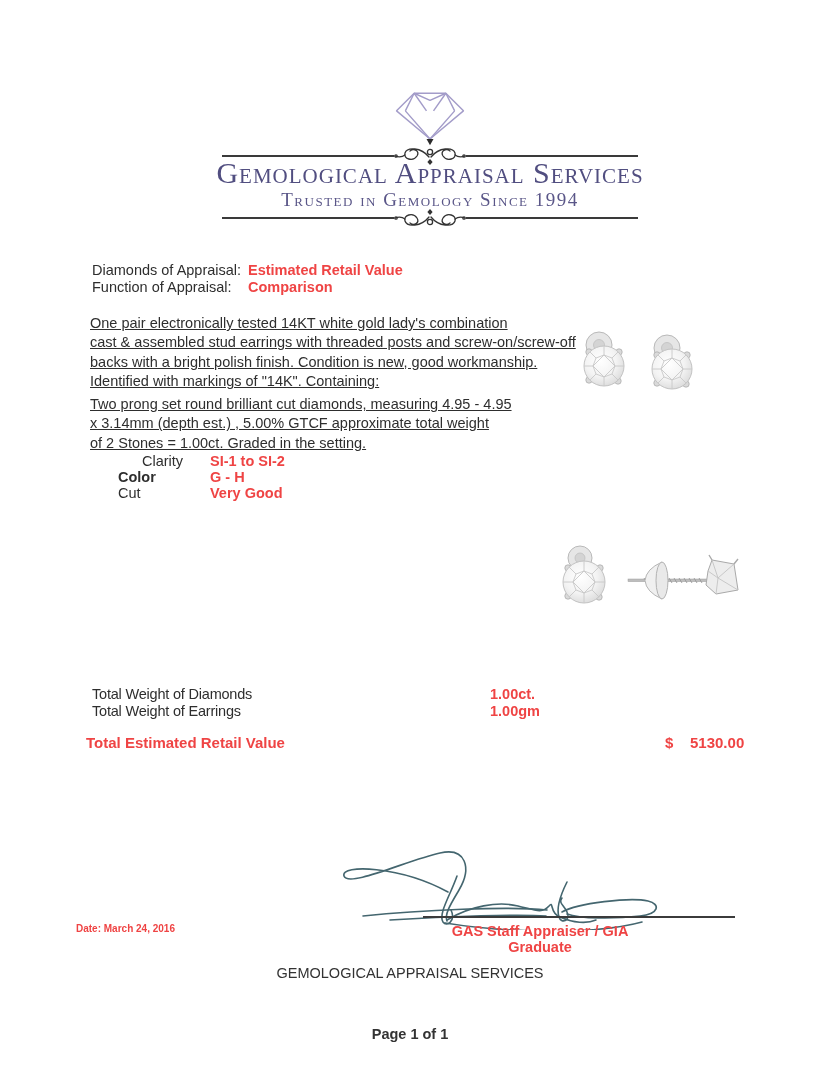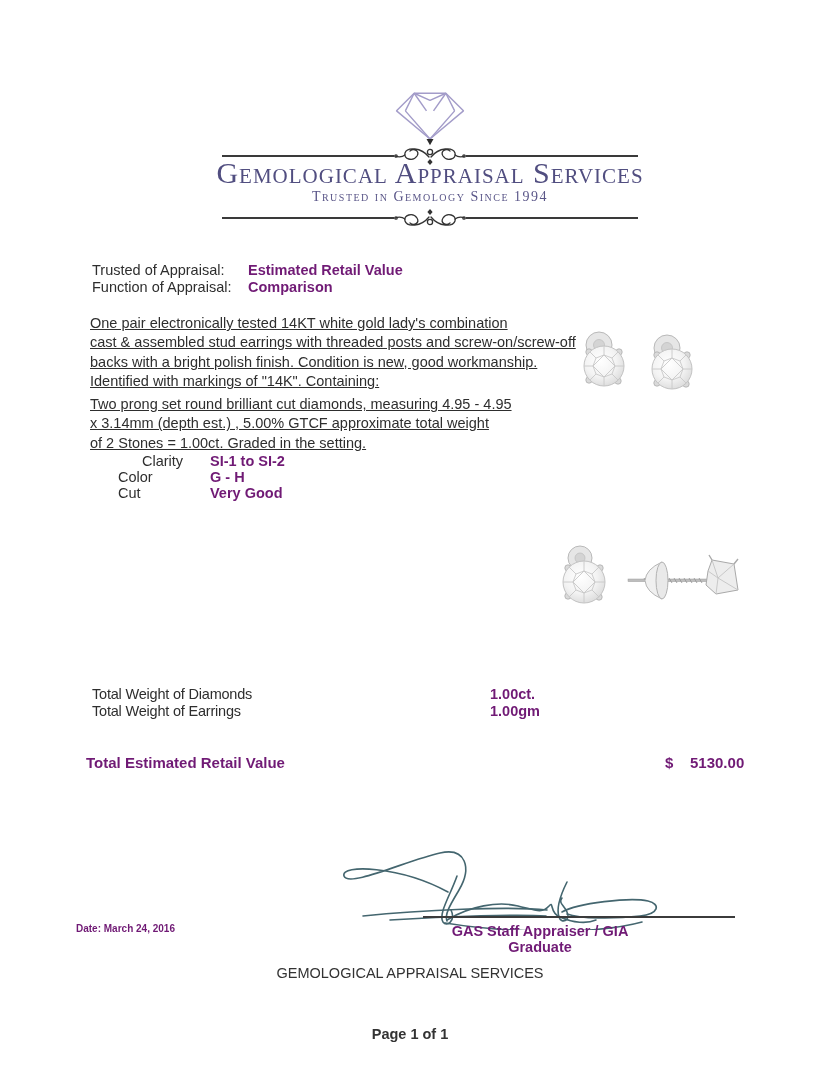--- a/index.html
+++ b/index.html
@@ -3,47 +3,47 @@
 <meta charset="utf-8">
 <style>
   html,body{margin:0;padding:0;}
   body{
     width:829px;height:1080px;background:#ffffff;
     font-family:"Liberation Sans", sans-serif;color:#2e2e2e;
     position:relative;overflow:hidden;
   }
   .page{position:absolute;left:0;top:0;width:829px;height:894px;background:#fff;}
   .abs{position:absolute;}
-  .b{font-weight:bold;color:#701a75;}
+  .b{font-weight:bold;color:#ef4444;}
   .body-text{font-size:14.5px;line-height:19.3px;text-decoration:underline;}
   .pre{white-space:pre-line;}
 
   
   .brand-title{
     font-family:"Liberation Serif", serif;
     font-variant:small-caps;
     color:#514e80;
     font-size:30px;letter-spacing:1px;
     text-align:center;width:800px;left:30px;top:156px;
   }
   .brand-subtitle{
     font-family:"Liberation Serif", serif;
     font-variant:small-caps;
     color:#5a5688;
-    font-size:14px;letter-spacing:1.5px;
+    font-size:19px;letter-spacing:1.5px;
     text-align:center;width:800px;left:30px;top:189px;
   }
   .ornament-row{left:222px;width:416px;height:22px;display:flex;align-items:center;}
   .orn-line{flex:1;border-top:2px solid #3a3a3a;}
   .orn-svg{width:72px;height:22px;flex:0 0 auto;}
   .row16{height:16px;font-size:14.5px;}
 
   
   .totals-label{left:92px;font-size:14.5px;letter-spacing:-0.2px;}
-  .grand-total{font-size:15px;margin-top:20px;}
+  .grand-total{font-size:15px;}
 
   
   .sig-line{left:423px;top:916px;width:312px;border-top:2.5px solid #3b3b3b;}
 
   
   .footer-line{left:0;width:820px;text-align:center;font-size:14.5px;color:#333;}
 </style>
 </head>
 <body>
 
@@ -89,36 +89,36 @@
         <path d="M61,10 C65,13 68,12 71,11"></path>
         <circle cx="36" cy="7" r="2.6"></circle>
         <circle cx="2" cy="11" r="1.2"></circle>
         <circle cx="70" cy="11" r="1.2"></circle>
       </g>
       <path d="M36,14 l2.6,3 l-2.6,3 l-2.6,-3 Z" fill="#333"></path>
     </svg>
     <div class="orn-line"></div>
   </div>
 
-  <div class="abs row16" style="left:92px;top:262px;">Trusted of Appraisal:</div>
+  <div class="abs row16" style="left:92px;top:262px;">Diamonds of Appraisal:</div>
   <div class="abs row16 b" style="left:248px;top:262px;">Estimated Retail Value</div>
   <div class="abs row16" style="left:92px;top:279px;">Function of Appraisal:</div>
   <div class="abs row16 b" style="left:248px;top:279px;">Comparison</div>
 
   <div class="abs body-text pre" style="left:90px;top:314px;width:490px;">One pair electronically tested 14KT white gold lady's combination
 cast &amp; assembled stud earrings with threaded posts and screw-on/screw-off
 backs with a bright polish finish. Condition is new, good workmanship.
  Identified with markings of "14K".  Containing:</div>
   <div class="abs body-text pre" style="left:90px;top:395px;width:490px;">Two prong set round brilliant cut diamonds, measuring 4.95 - 4.95
 x 3.14mm (depth est.) , 5.00% GTCF approximate total weight
 of 2 Stones = 1.00ct. Graded in the setting.</div>
 
   <div class="abs row16" style="left:118px;top:453px;margin-left:24px;">Clarity</div>
   <div class="abs row16 b" style="left:210px;top:453px;">SI-1 to SI-2</div>
-  <div class="abs row16" style="left:118px;top:469px;">Color</div>
+  <div class="abs row16" style="left:118px;top:469px;font-weight:bold;">Color</div>
   <div class="abs row16 b" style="left:210px;top:469px;">G - H</div>
   <div class="abs row16" style="left:118px;top:485px;">Cut</div>
   <div class="abs row16 b" style="left:210px;top:485px;">Very Good</div>
 
   <svg class="abs" style="left:575px;top:328px;" width="140" height="75" viewBox="0 0 140 75">
     <defs>
       <radialGradient id="diam" cx="42%" cy="38%" r="65%">
         <stop offset="0%" stop-color="#ffffff"></stop>
         <stop offset="60%" stop-color="#f3f3f3"></stop>
         <stop offset="100%" stop-color="#dcdcdc"></stop>

